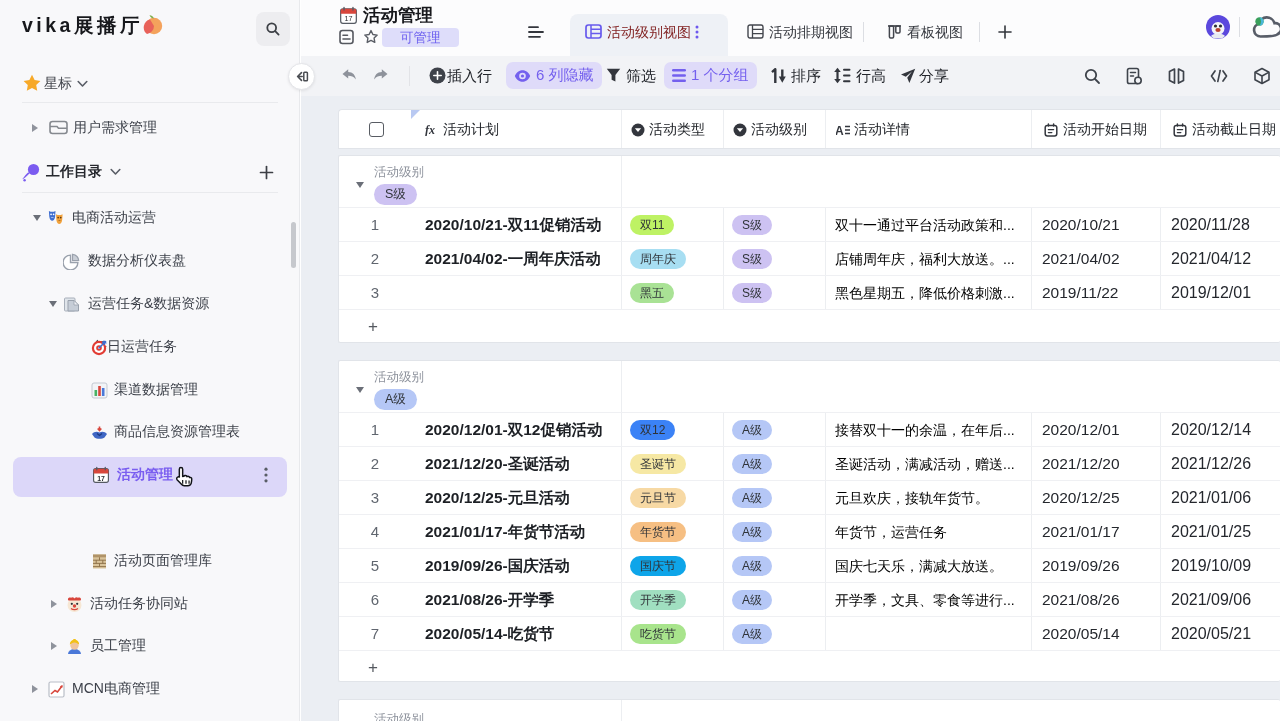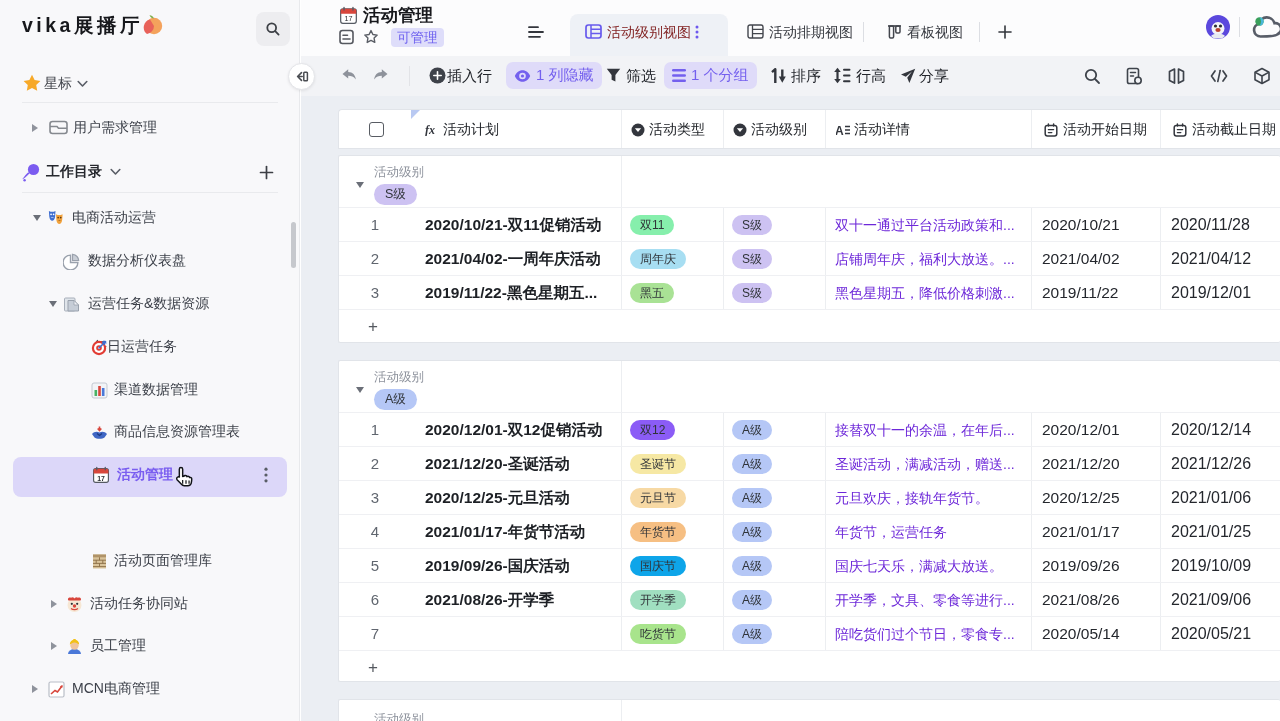--- a/index.html
+++ b/index.html
@@ -31,21 +31,21 @@
 #activetab{position:absolute;left:269px;top:14px;width:158px;height:42px;background:#eef1f6;border-radius:8px 8px 0 0}
 .tabtxt{position:absolute;top:24px;font-size:14px;color:#33363d;white-space:nowrap}
 .tabsep{position:absolute;top:22px;width:1px;height:20px;background:#dcdee3}
 
 .gwhite{position:absolute;left:37px;background:#fff;border:1px solid #e1e4e9;border-right:none;border-radius:2px}
 .colline{position:absolute;top:0;bottom:0;width:1px;background:#eceef1}
 .grow{position:absolute;left:0;width:941px;height:34px;border-bottom:1px solid #eff0f3}
 .rnum{position:absolute;left:0;top:0;width:72px;height:34px;line-height:34px;text-align:center;font-size:15px;color:#60666f}
 .rtitle{position:absolute;left:86px;top:0;height:34px;line-height:34px;font-size:15.5px;font-weight:bold;color:#1d2025;white-space:nowrap}
 .pill{position:absolute;top:7px;height:20px;line-height:20px;border-radius:10px;font-size:12px;color:#2f3338;padding:0 10px;white-space:nowrap}
-.rdetail{position:absolute;left:496px;top:0;height:34px;line-height:34px;font-size:14px;color:#6d28d9;white-space:nowrap}
+.rdetail{position:absolute;left:496px;top:0;height:34px;line-height:34px;font-size:14px;color:#000000;white-space:nowrap}
 .rdate1{position:absolute;left:703px;top:0;height:34px;line-height:34px;font-size:15.5px;color:#24272d}
 .rdate2{position:absolute;left:832px;top:0;height:34px;line-height:34px;font-size:16px;color:#24272d}
 .ghead-lbl{position:absolute;left:35px;top:8px;font-size:12.5px;color:#8d929c}
 .gpill{position:absolute;left:35px;top:28px;height:21px;line-height:21px;border-radius:11px;font-size:12.5px;color:#2f3338;padding:0 11px}
 .plus{position:absolute;left:25px;width:18px;text-align:center;font-size:17px;color:#54585f;font-weight:400}
 .hcol{position:absolute;top:0;height:40px;display:flex;align-items:center;font-size:14px;font-weight:500;color:#1d2025}
 svg{display:block}
 </style>
 </head>
 <body>
@@ -226,21 +226,21 @@
       <path d="M4.5 1.2 v2.4 M12.5 1.2 v2.4" stroke="#555a63" stroke-width="1.2" stroke-linecap="round"></path>
     </svg>
  <div class="abs" style="left:62px;top:3px;font-size:17.5px;font-weight:bold;color:#17181c">活动管理</div>
  <svg class="abs" style="left:38px;top:29px" width="15" height="16" viewBox="0 0 15 16">
       <rect x="1" y="1.5" width="13" height="13" rx="2.5" fill="none" stroke="#55585f" stroke-width="1.6"></rect>
       <path d="M4 6.2 h4.5 M4 10 h7" stroke="#55585f" stroke-width="1.6" stroke-linecap="round"></path>
     </svg>
  <svg class="abs" style="left:62px;top:29px" width="16" height="16" viewBox="0 0 16 16">
       <path d="M8 1.6 l1.9 3.9 4.3.6 -3.1 3 .7 4.3 L8 11.4 4.2 13.4 l.7-4.3 -3.1-3 4.3-.6z" fill="none" stroke="#5a5e66" stroke-width="1.4" stroke-linejoin="round"></path>
     </svg>
- <div class="abs" style="left:90px;top:28px;height:19px;line-height:19px;padding:0 6px;border-radius:4px;background:#deddfa;color:#6e61ef;font-size:13.5px">可管理</div>
+ <div class="abs" style="left:81px;top:28px;height:19px;line-height:19px;padding:0 18px;border-radius:4px;background:#deddfa;color:#6e61ef;font-size:13.5px">可管理</div>
 
  <svg class="abs" style="left:226px;top:25px" width="18" height="14" viewBox="0 0 18 14">
       <path d="M2 2.2 h9 M2 7 h14 M2 11.8 h11" stroke="#33363d" stroke-width="1.8" stroke-linecap="round"></path>
     </svg>
  <div id="activetab"></div>
  <svg class="abs" style="left:284px;top:24px" width="17" height="15" viewBox="0 0 17 15">
       <rect x="1" y="1" width="15" height="13" rx="2.4" fill="none" stroke="#675aed" stroke-width="1.7"></rect>
       <path d="M6 1 v13 M6 5.3 h10 M6 9.6 h10" stroke="#675aed" stroke-width="1.5"></path>
     </svg>
  <div class="tabtxt" style="left:306px;color:#7f1d1d">活动级别视图</div>
@@ -298,21 +298,21 @@
       <circle cx="8.5" cy="8.5" r="8" fill="#3e424a"></circle>
       <path d="M8.5 4.8 v7.4 M4.8 8.5 h7.4" stroke="#fff" stroke-width="1.6" stroke-linecap="round"></path>
     </svg>
  <div class="tbtn" style="left:146px">插入行</div>
  <div class="tbadge" style="left:205px">
   <svg width="17" height="14" viewBox="0 0 17 14" style="margin-right:5px">
         <path d="M.8 7 C2.8 2.8 5.8 1.2 8.5 1.2 C11.2 1.2 14.2 2.8 16.2 7 C14.2 11.2 11.2 12.8 8.5 12.8 C5.8 12.8 2.8 11.2 .8 7z" fill="#7460ee"></path>
         <circle cx="8.5" cy="7" r="3.3" fill="#dfdbf9"></circle>
         <circle cx="8.5" cy="7" r="1.6" fill="#7460ee"></circle>
       </svg>
-  <span>1 列隐藏</span>
+  <span>6 列隐藏</span>
  </div>
  <svg class="abs" style="left:305px;top:12px" width="15" height="15" viewBox="0 0 15 15">
       <path d="M.8 .8 H14.2 L9.4 6.9 V13.6 L5.6 11.7 V6.9z" fill="#33363d"></path>
     </svg>
  <div class="tbtn" style="left:325px">筛选</div>
  <div class="tbadge" style="left:363px">
   <svg width="14" height="13" viewBox="0 0 14 13" style="margin-right:5px">
         <rect x="0" y="0" width="14" height="2.6" rx="1.3" fill="#7460ee"></rect>
         <rect x="0" y="5.2" width="14" height="2.6" rx="1.3" fill="#7460ee"></rect>
         <rect x="0" y="10.4" width="14" height="2.6" rx="1.3" fill="#7460ee"></rect>
@@ -407,38 +407,37 @@
   <div class="colline" style="left:486px;top:52px;height:102px;bottom:auto"></div>
   <div class="colline" style="left:692px;top:52px;height:102px;bottom:auto"></div>
   <div class="colline" style="left:821px;top:52px;height:102px;bottom:auto"></div>
   <div class="ghead-lbl">活动级别</div>
   <div class="arrd" style="left:17px;top:26px"></div>
   <div class="gpill" style="background:#cdc2f2">S级</div>
   <div style="position:absolute;left:0;top:51px;width:942px;height:1px;background:#eff0f3"></div>
   <div class="grow" style="top:52px">
    <div class="rnum">1</div>
         <div class="rtitle">2020/10/21-双11促销活动</div>
-   <div class="pill" style="left:291px;background:#86efac">双11</div>
+   <div class="pill" style="left:291px;background:#bef264">双11</div>
    <div class="pill" style="left:393px;background:#cdc2f2">S级</div>
    <div class="rdetail">双十一通过平台活动政策和...</div>
    <div class="rdate1">2020/10/21</div>
         <div class="rdate2">2020/11/28</div>
   </div>
   <div class="grow" style="top:86px">
    <div class="rnum">2</div>
         <div class="rtitle">2021/04/02-一周年庆活动</div>
    <div class="pill" style="left:291px;background:#a7def2">周年庆</div>
    <div class="pill" style="left:393px;background:#cdc2f2">S级</div>
    <div class="rdetail">店铺周年庆，福利大放送。...</div>
    <div class="rdate1">2021/04/02</div>
         <div class="rdate2">2021/04/12</div>
   </div>
   <div class="grow" style="top:120px">
    <div class="rnum">3</div>
-        <div class="rtitle">2019/11/22-黑色星期五...</div>
    <div class="pill" style="left:291px;background:#a9e295">黑五</div>
    <div class="pill" style="left:393px;background:#cdc2f2">S级</div>
    <div class="rdetail">黑色星期五，降低价格刺激...</div>
    <div class="rdate1">2019/11/22</div>
         <div class="rdate2">2019/12/01</div>
   </div>
   <div class="plus" style="top:161px">+</div>
  </div>
 
  <div class="gwhite" style="top:360px;width:942px;height:322px">
@@ -447,21 +446,21 @@
   <div class="colline" style="left:486px;top:52px;height:238px;bottom:auto"></div>
   <div class="colline" style="left:692px;top:52px;height:238px;bottom:auto"></div>
   <div class="colline" style="left:821px;top:52px;height:238px;bottom:auto"></div>
   <div class="ghead-lbl">活动级别</div>
   <div class="arrd" style="left:17px;top:26px"></div>
   <div class="gpill" style="background:#b5c7f6">A级</div>
   <div style="position:absolute;left:0;top:51px;width:942px;height:1px;background:#eff0f3"></div>
   <div class="grow" style="top:52px">
    <div class="rnum">1</div>
         <div class="rtitle">2020/12/01-双12促销活动</div>
-   <div class="pill" style="left:291px;background:#8b5cf6">双12</div>
+   <div class="pill" style="left:291px;background:#3b82f6">双12</div>
    <div class="pill" style="left:393px;background:#b5c7f6">A级</div>
    <div class="rdetail">接替双十一的余温，在年后...</div>
    <div class="rdate1">2020/12/01</div>
         <div class="rdate2">2020/12/14</div>
   </div>
   <div class="grow" style="top:86px">
    <div class="rnum">2</div>
         <div class="rtitle">2021/12/20-圣诞活动</div>
    <div class="pill" style="left:291px;background:#f6e8a4">圣诞节</div>
    <div class="pill" style="left:393px;background:#b5c7f6">A级</div>
@@ -500,23 +499,23 @@
    <div class="rnum">6</div>
         <div class="rtitle">2021/08/26-开学季</div>
    <div class="pill" style="left:291px;background:#a0dfc0">开学季</div>
    <div class="pill" style="left:393px;background:#b5c7f6">A级</div>
    <div class="rdetail">开学季，文具、零食等进行...</div>
    <div class="rdate1">2021/08/26</div>
         <div class="rdate2">2021/09/06</div>
   </div>
   <div class="grow" style="top:256px">
    <div class="rnum">7</div>
+        <div class="rtitle">2020/05/14-吃货节</div>
    <div class="pill" style="left:291px;background:#a8e48c">吃货节</div>
    <div class="pill" style="left:393px;background:#b5c7f6">A级</div>
-   <div class="rdetail">陪吃货们过个节日，零食专...</div>
    <div class="rdate1">2020/05/14</div>
         <div class="rdate2">2020/05/21</div>
   </div>
   <div class="plus" style="top:297px">+</div>
  </div>
 
  <div class="gwhite" style="top:699px;width:942px;height:40px">
   <div class="colline" style="left:282px;top:0;height:40px;bottom:auto"></div>
   <div class="ghead-lbl" style="top:11px">活动级别</div>
  </div>

